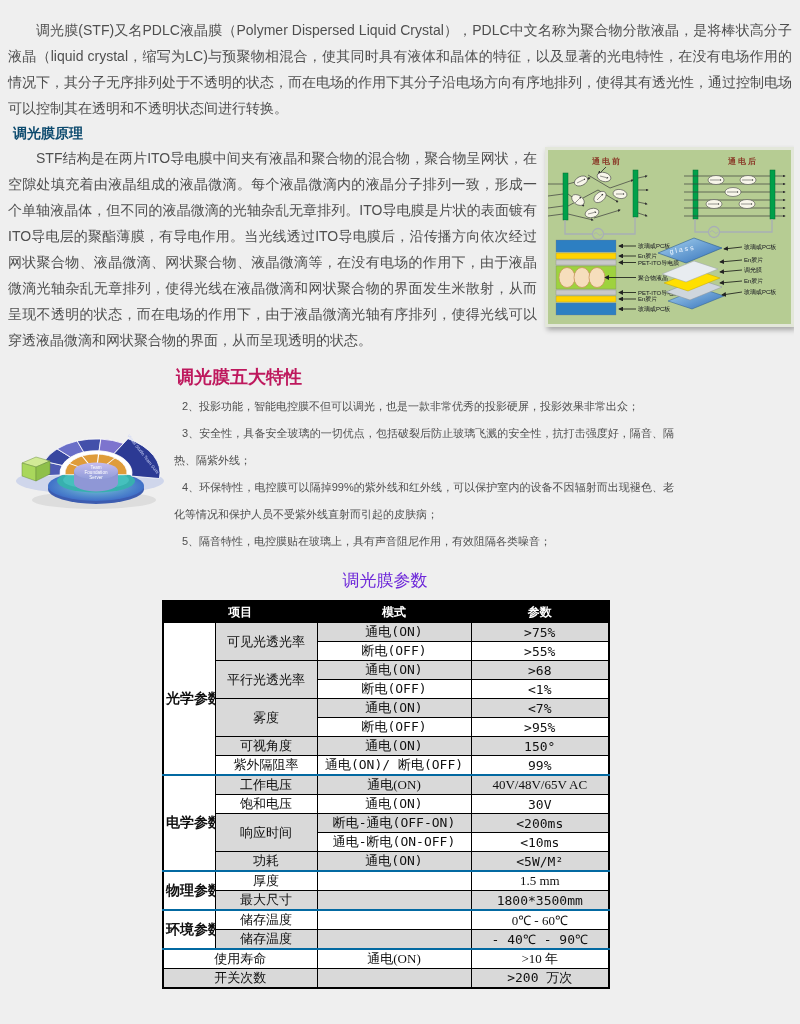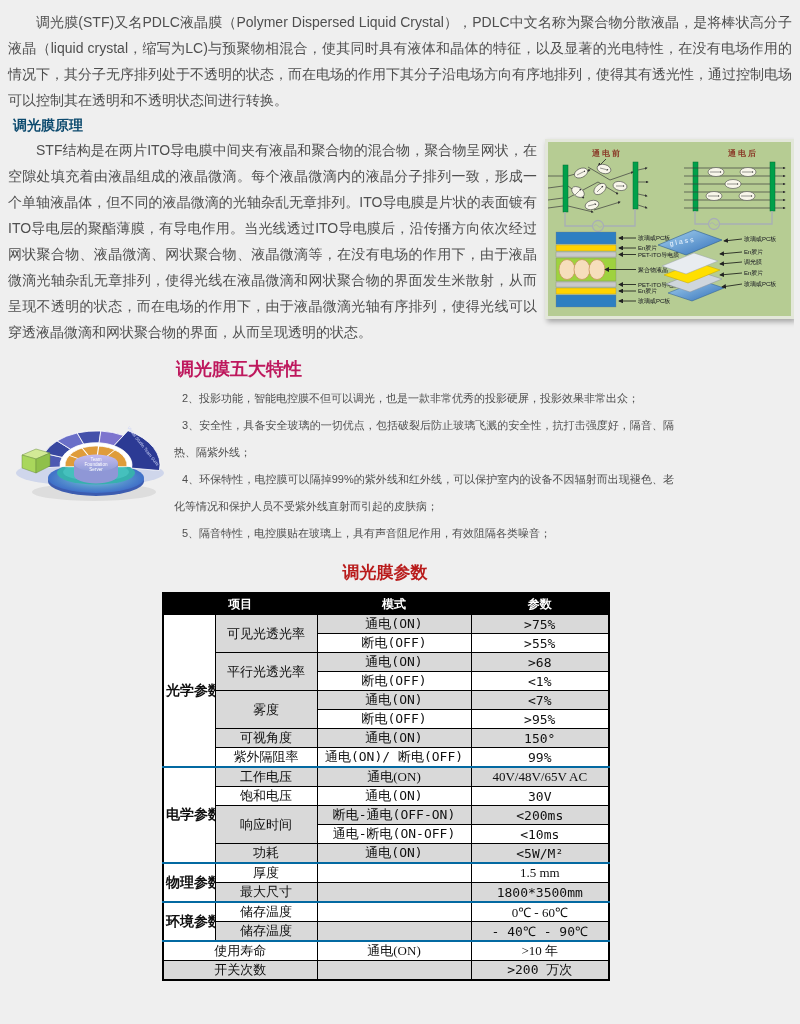--- a/index.html
+++ b/index.html
@@ -1,29 +1,29 @@
 <!DOCTYPE html>
 <html><head>
 <meta charset="utf-8">
 <style>
   html,body{margin:0;padding:0;}
   body{width:800px;height:1024px;background:#efefef;font-family:"Liberation Sans",sans-serif;color:#4f4f4f;overflow:hidden;}
   .page{position:relative;width:800px;height:1024px;}
   p{margin:0;font-size:14px;line-height:26px;text-align:justify;}
-  .intro{padding:9px 8px 0 8px;text-indent:28px;}
+  .intro{padding:9px 8px 0 8px;text-indent:28px;margin-top:8px;}
   h2.principle-heading{margin:4px 0 2px 13px;font-size:14px;font-weight:bold;color:#0c4a6e;}
   .principle-wrap{margin:2px 6px 0 8px;overflow:hidden;}
   .principle-figure{float:right;width:243px;height:174px;margin:2px 0 6px 8px;background:#b6cc93;border:3px solid #e3e7da;box-shadow:2px 3px 5px rgba(0,0,0,.30);}
   .principle-body{text-indent:28px;}
   h3.features-heading{margin:12px 0 2px 176px;font-size:18px;font-weight:bold;color:#be185d;}
   .features{position:relative;margin-top:4px;min-height:150px;}
   .feature-badge{position:absolute;left:12px;top:6px;width:160px;height:115px;}
   ul.feature-list{list-style:none;margin:0 0 0 174px;padding:0;width:500px;}
   ul.feature-list li{font-size:11px;line-height:27px;text-align:justify;text-indent:8px;color:#4f4f4f;}
-  h3.params-heading{margin:14px 0 8px 162px;width:446px;text-align:center;font-size:17px;font-weight:bold;color:#b91c1c;}
+  h3.params-heading{margin:14px 0 8px 162px;width:446px;text-align:center;font-size:17px;font-weight:normal;color:#6d28d9;}
   table.params{border-collapse:collapse;margin-left:162px;width:446px;table-layout:fixed;background:#fff;border:2px solid #000;font-family:"DejaVu Sans Mono",monospace;font-size:13px;color:#101010;}
   table.params th{background:#000;color:#fff;border:1px solid #000;height:18px;font-size:12px;font-weight:bold;font-family:"Liberation Sans",sans-serif;}
   table.params td{border:1px solid #000;height:17px;padding:0 2px;text-align:center;white-space:nowrap;overflow:hidden;}
   tr.g td{background:#d9d9d9;}
   td.lbl{background:#d9d9d9;}
   td.grp{background:#fff !important;font-weight:bold;font-size:14px;font-family:"Liberation Sans",sans-serif;}
   tr.t td{border-top:2px solid #0369a1;font-family:Liberation Serif, serif;}
   svg text{font-family:"Liberation Sans",sans-serif;}
 </style>
 </head>

